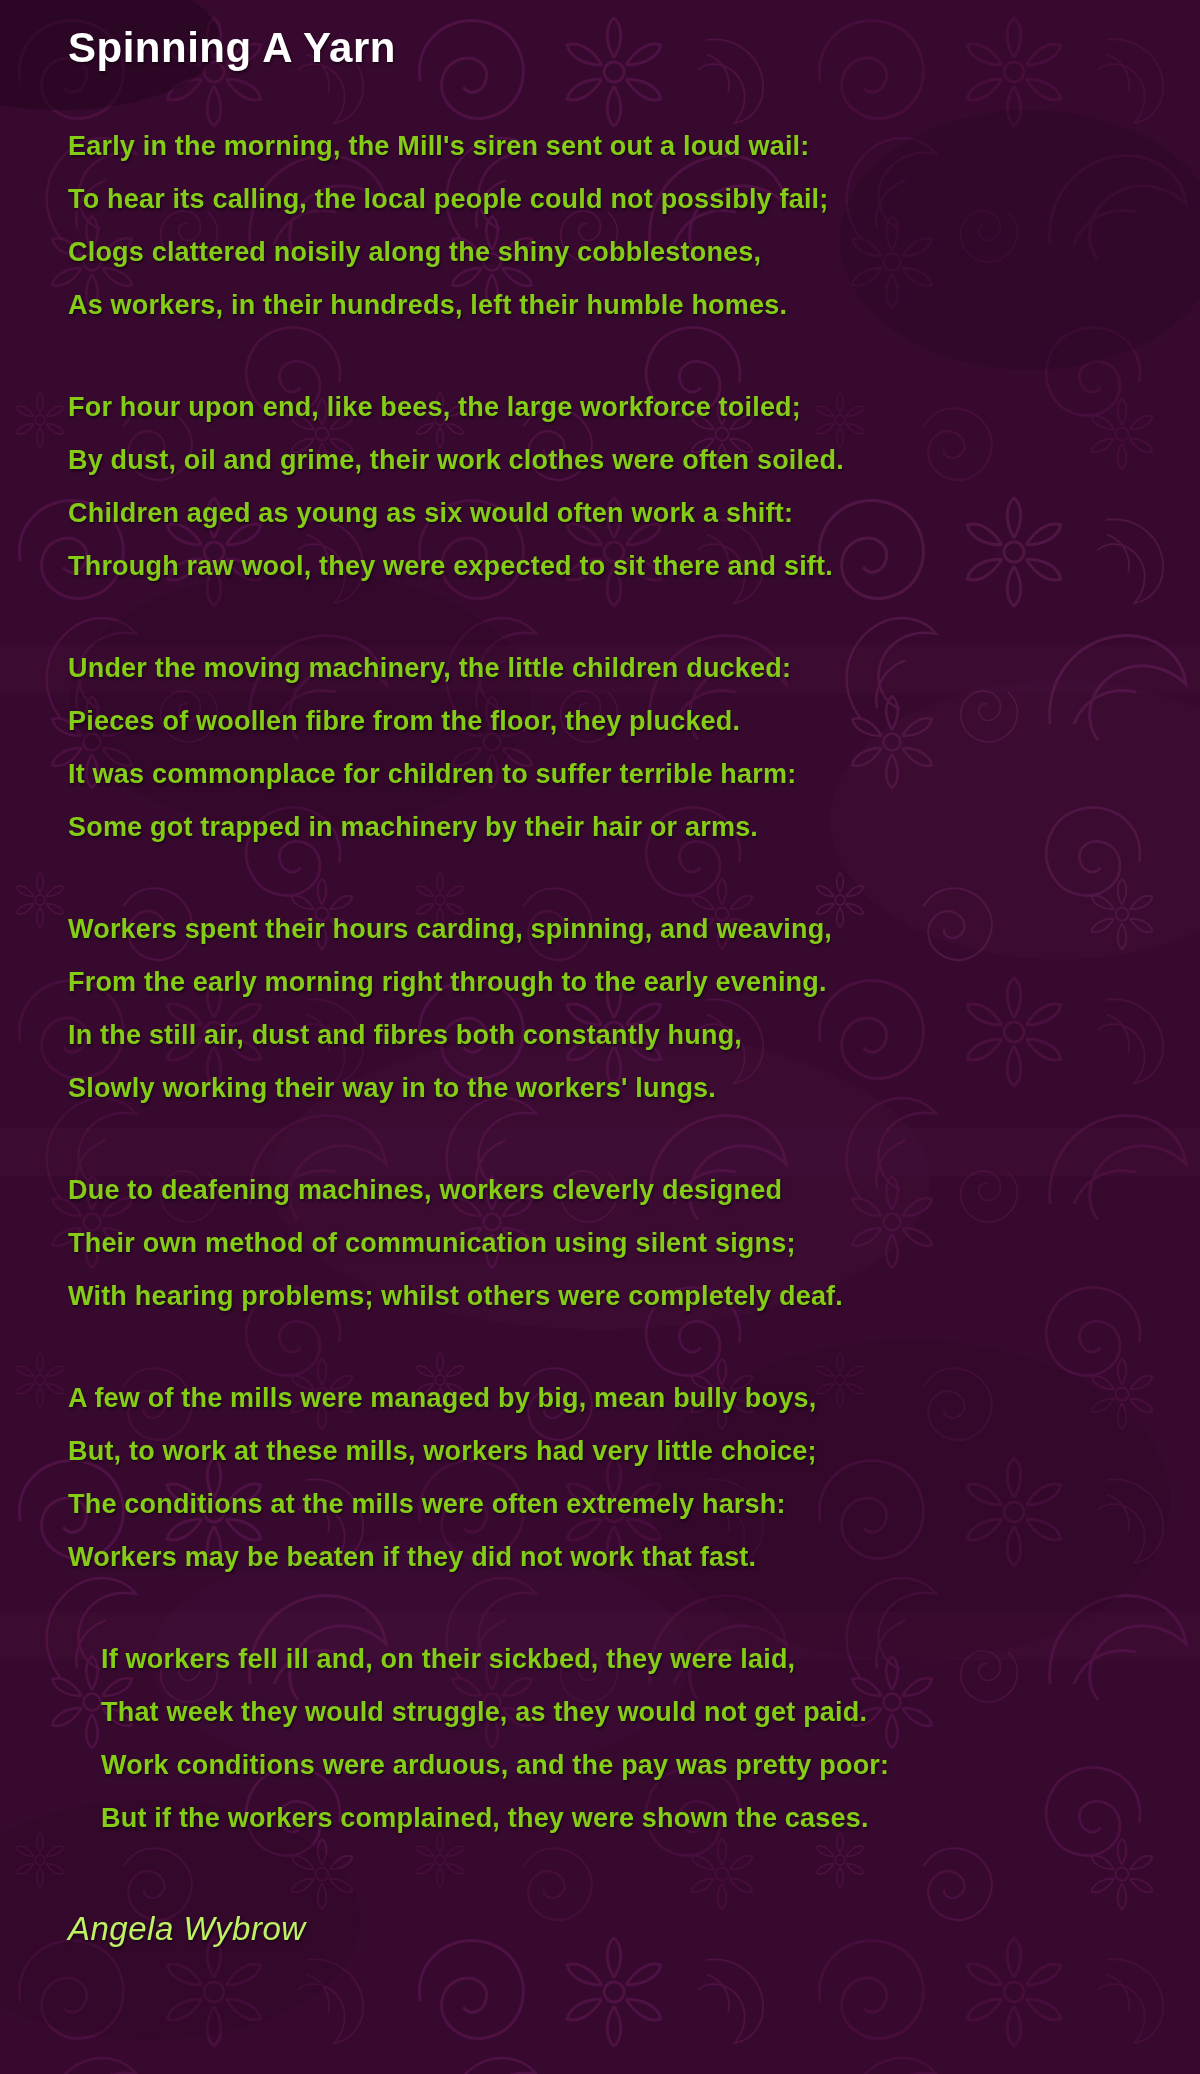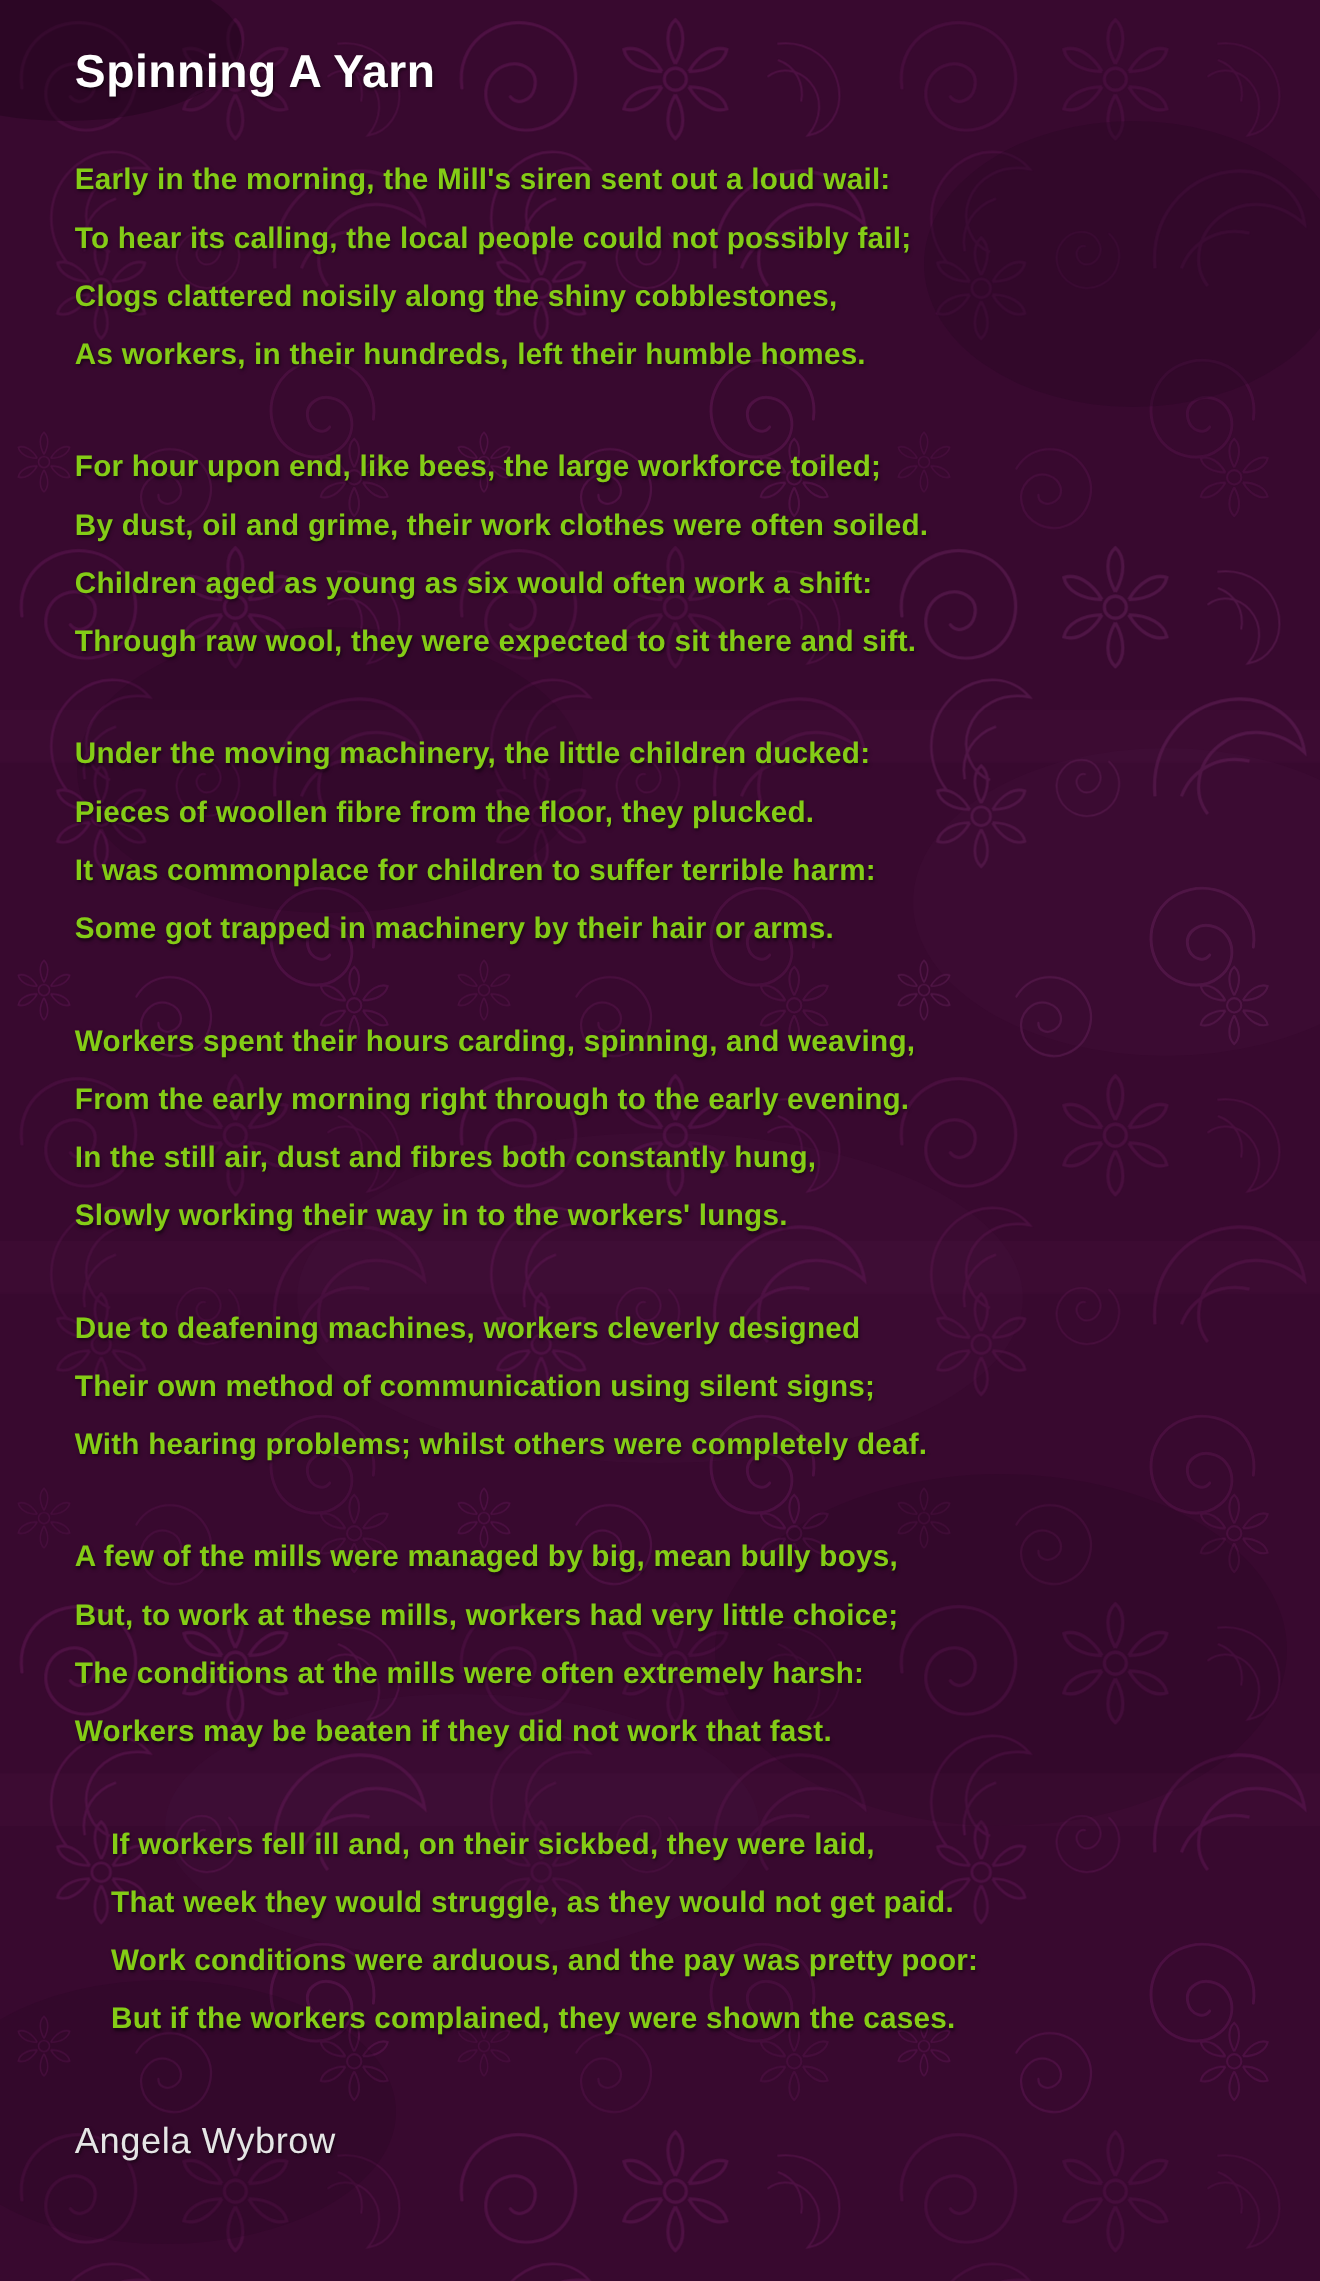--- a/index.html
+++ b/index.html
@@ -18,21 +18,21 @@
     height: 2074px;
     z-index: 0;
   }
   .content {
     position: relative;
     z-index: 1;
     padding: 0 40px 0 68px;
   }
   .page-title {
     margin: 0;
-    padding-top: 39px;
+    padding-top: 22px;
     font-size: 42px;
     line-height: 52px;
     font-weight: 700;
     color: #ffffff;
     letter-spacing: 0.5px;
     text-shadow: 1px 2px 3px rgba(0,0,0,0.55);
   }
   .poem {
     margin-top: 46px;
   }
@@ -46,22 +46,23 @@
     font-weight: 700;
     color: #84cc16;
     letter-spacing: 0.2px;
     white-space: nowrap;
     text-shadow: 1px 2px 3px rgba(0,0,0,0.55);
   }
   .author-signature {
     margin-top: 62px;
     font-size: 33px;
     line-height: 44px;
+    font-style: italic;
     font-weight: 400;
-    color: #e5e5e5;
+    color: #bef264;
     letter-spacing: 0.5px;
     text-shadow: 1px 2px 3px rgba(0,0,0,0.5);
   }
 </style>
 </head>
 <body>
 
 <svg class="bg" viewBox="0 0 1200 2074" xmlns="http://www.w3.org/2000/svg" aria-hidden="true">
   <rect x="0" y="0" width="1200" height="2074" fill="#38092f"></rect>
   <defs>

